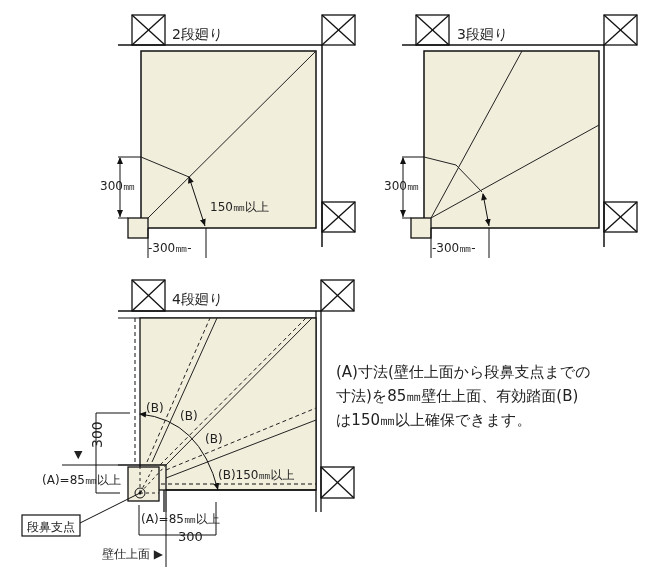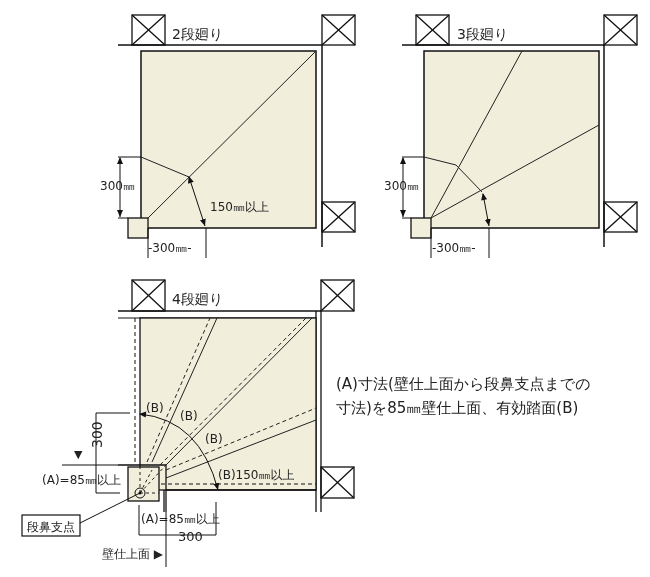--- a/index.html
+++ b/index.html
@@ -1,20 +1,20 @@
 <!DOCTYPE html>
 <html><head>
 <meta charset="utf-8">
 <style>
   html, body { margin: 0; padding: 0; background: #ffffff; }
   body { width: 650px; height: 577px; position: relative; overflow: hidden;
          font-family: "DejaVu Sans", "Liberation Sans", sans-serif; }
   svg { position: absolute; left: 0; top: 0; }
   .lbl { font-family: "DejaVu Sans", "Liberation Sans", sans-serif; fill: #222; }
-  .note { position: absolute; left: 336px; top: 372px; width: 300px;
+  .note { position: absolute; left: 336px; top: 360px; width: 300px;
           font-size: 15px; line-height: 24px; color: #222; }
   .note div { white-space: nowrap; }
 </style>
 </head>
 <body>
 
 <svg width="650" height="577" viewBox="0 0 650 577">
   <defs>
     <marker id="arr" markerWidth="8" markerHeight="8" refX="7" refY="4" orient="auto">
       <path d="M0,1 L7,4 L0,7 z" fill="#111"></path>
@@ -165,13 +165,14 @@
     <rect x="22" y="515" width="58" height="21" fill="#fff" stroke="#111" stroke-width="1.2"></rect>
     <text class="lbl" x="27" y="531" font-size="12">段鼻支点</text>
     <text class="lbl" x="102" y="558" font-size="12">壁仕上面 ▶</text>
     <text class="lbl" x="172" y="304" font-size="14">4段廻り</text>
   </g>
 </svg>
 
 <div class="note">
   <div>(A)寸法(壁仕上面から段鼻支点までの</div>
   <div>寸法)を85㎜壁仕上面、有効踏面(B)</div>
+  <div>は150㎜以上確保できます。</div>
 </div>
 
 </body></html>

